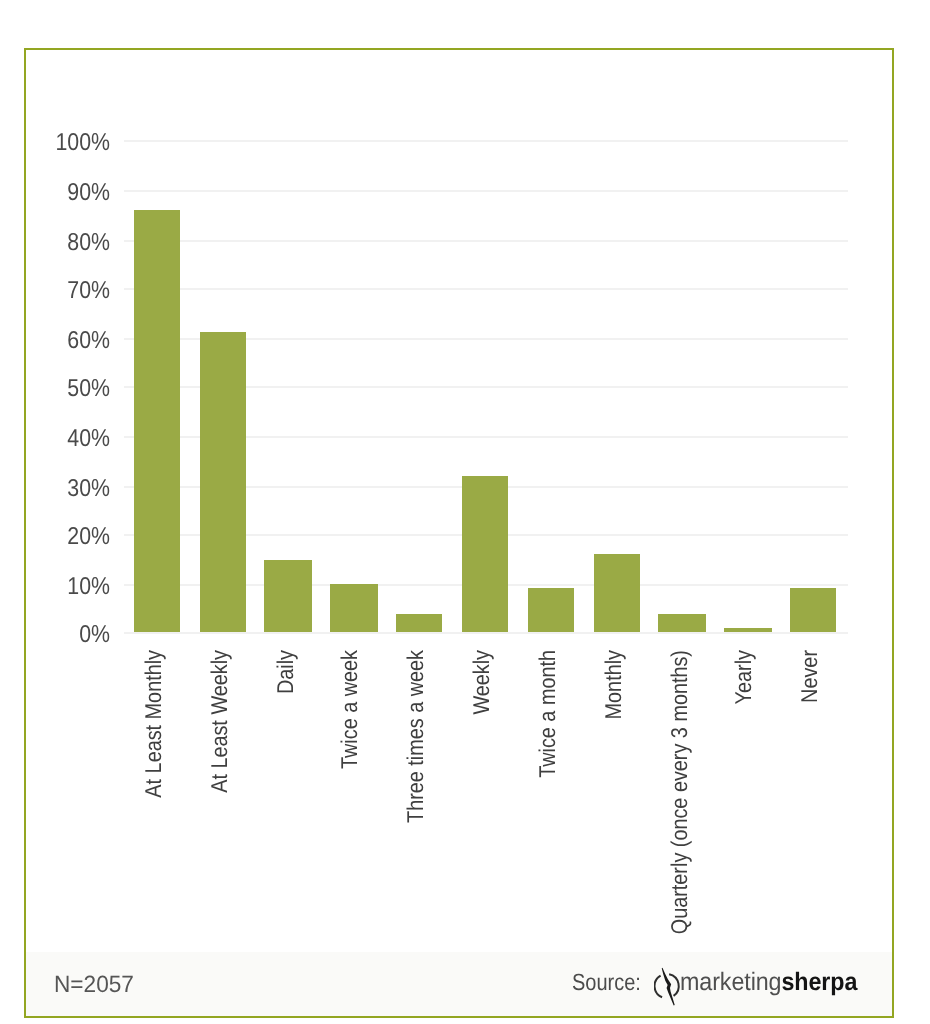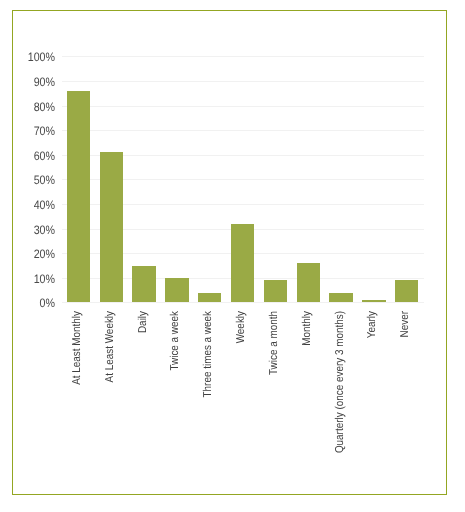--- a/index.html
+++ b/index.html
@@ -3,21 +3,21 @@
 <meta charset="utf-8">
 <style>
   html,body{margin:0;padding:0;background:#ffffff;}
   *{-webkit-font-smoothing:antialiased;}
   body{width:465px;height:512px;overflow:hidden;
        font-family:"Liberation Sans",sans-serif;
        -webkit-font-smoothing:antialiased;text-rendering:geometricPrecision;}
 
   
   #card{position:absolute;transform:translateZ(0);
-        left:11.5px;top:10px;width:435px;height:485px;
+        left:11.5px;top:24px;width:435px;height:485px;
         border:1.3px solid #93a622;background:#ffffff;box-sizing:border-box;}
 
   
   #plot{position:absolute;left:49.3px;top:45.3px;width:362.0px;height:246.2px;}
   .grid{position:absolute;left:0;right:0;height:1px;background:#f1f1f1;}
   .ytick{position:absolute;left:-65px;width:58px;text-align:right;
          font-size:12.2px;line-height:1;color:#4a4a4a;white-space:nowrap;
          transform-origin:100% 50%;transform:scaleX(0.875);}
   .bar{position:absolute;bottom:0;background:#9aaa45;}
   .xlab{position:absolute;transform-origin:0 0;font-size:11.4px;line-height:1;
@@ -81,14 +81,28 @@
       <div class="bar" title="Monthly: 16%" style="left: 234.74px; width: 23.4px; height: 39.392px; background: rgb(154, 170, 69);"></div>
       <div class="xlab" style="left: 245.94px; top: 254.3px; transform-origin: 0px 0px; transform: rotate(-90deg) scaleX(0.87) translate(-100%, 0px) translateY(-50%); color: rgb(63, 63, 63);">Monthly</div>
       <div class="bar" title="Quarterly (once every 3 months): 4%" style="left: 267.56px; width: 23.4px; height: 9.848px; background: rgb(154, 170, 69);"></div>
       <div class="xlab" style="left: 278.76px; top: 254.3px; transform-origin: 0px 0px; transform: rotate(-90deg) scaleX(0.87) translate(-100%, 0px) translateY(-50%); color: rgb(63, 63, 63);">Quarterly (once every 3 months)</div>
       <div class="bar" title="Yearly: 1%" style="left: 300.38px; width: 23.4px; height: 2.462px; background: rgb(154, 170, 69);"></div>
       <div class="xlab" style="left: 311.58px; top: 254.3px; transform-origin: 0px 0px; transform: rotate(-90deg) scaleX(0.87) translate(-100%, 0px) translateY(-50%); color: rgb(63, 63, 63);">Yearly</div>
       <div class="bar" title="Never: 9%" style="left: 333.2px; width: 23.4px; height: 22.158px; background: rgb(154, 170, 69);"></div>
       <div class="xlab" style="left: 344.4px; top: 254.3px; transform-origin: 0px 0px; transform: rotate(-90deg) scaleX(0.87) translate(-100%, 0px) translateY(-50%); color: rgb(63, 63, 63);">Never</div>
     </div>
 
+  <div id="footer">
+    <div id="nval">N=2057</div>
+    <div id="srcwrap">
+      <span id="srclabel">Source:</span>
+      <span id="logomark">
+        <svg width="16" height="22" viewBox="0 0 16 22">
+          <path d="M3.29 5.76 A6.05 6.05 0 0 0 4.04 16.61" fill="none" stroke="#2e2e2e" stroke-width="1.0"></path>
+          <path d="M7.57 5.08 A6.05 6.05 0 0 1 9.78 15.96" fill="none" stroke="#2e2e2e" stroke-width="1.0"></path>
+          <path d="M3.86 2.07 L4.63 5.18 L5.65 8.32 L6.82 10.49 L6.3 12.0 L7.11 14.19 L8.33 17.17 L9.84 20.7 L10.36 20.5 L9.27 16.83 L8.29 13.81 L8.0 12.0 L8.58 10.11 L6.95 7.68 L5.57 4.82 L4.24 1.93 Z" fill="#1a1a1a"></path>
+        </svg>
+      </span>
+      <span id="logotext"><span>marketing</span><b>sherpa</b></span>
+    </div>
+  </div>
 
 </div>
 
 </body></html>

